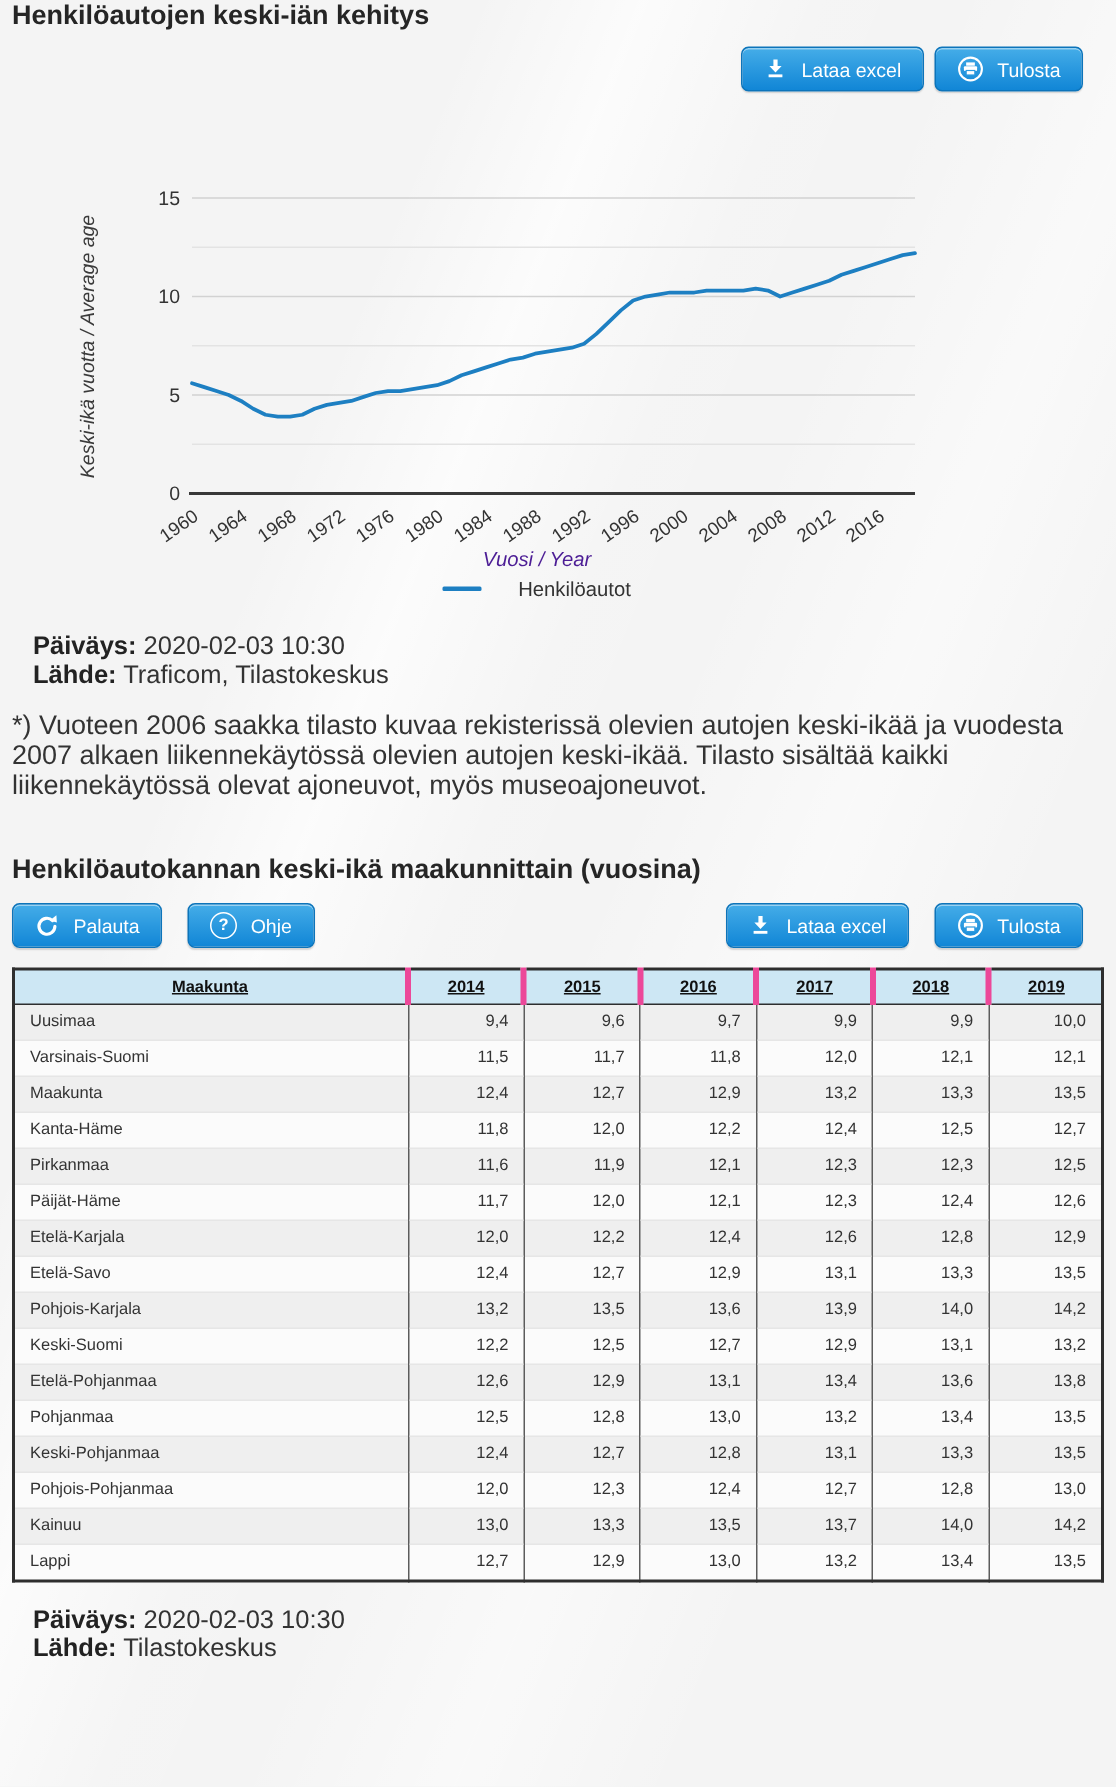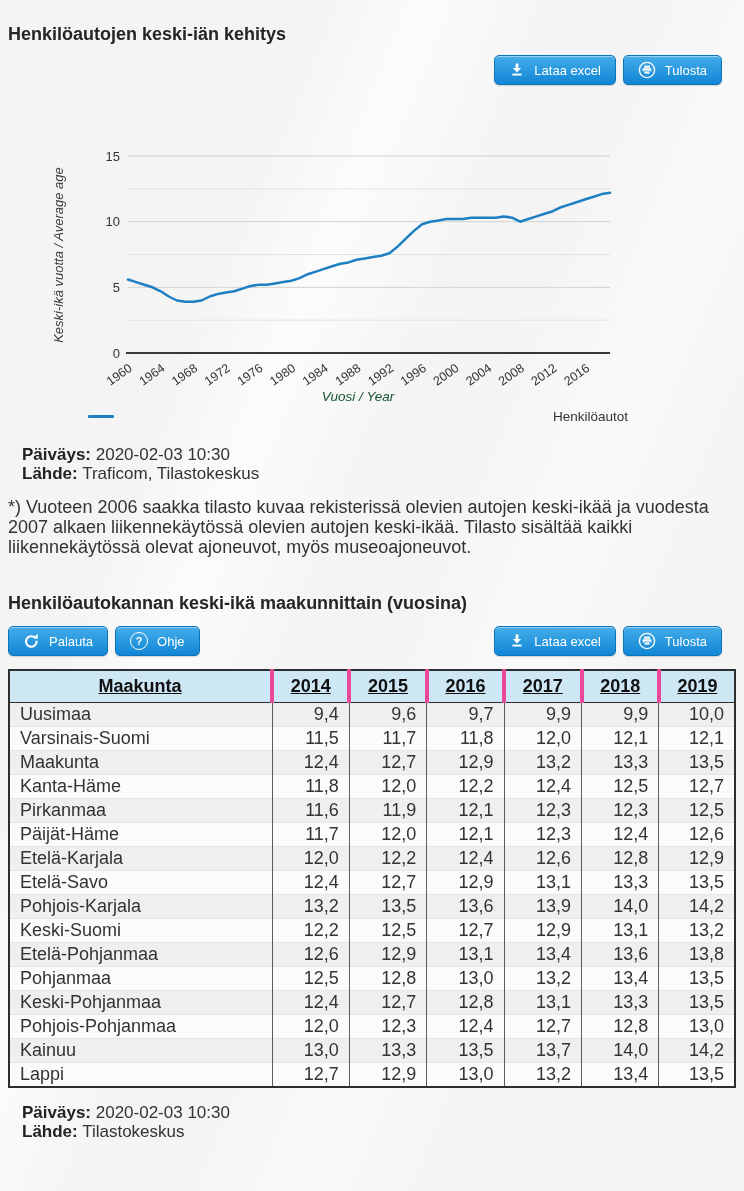--- a/index.html
+++ b/index.html
@@ -10,27 +10,27 @@
     background-color:#f4f4f4;
     background-image:linear-gradient(112deg,
       rgba(255,255,255,0) 26%, rgba(255,255,255,.7) 35%,
       rgba(255,255,255,.08) 45%, rgba(255,255,255,0) 52%,
       rgba(255,255,255,.5) 64%, rgba(255,255,255,0) 76%);
     overflow:hidden;
   }
   .content{position:relative;z-index:1;}
 
   h1,h2{font-size:18px;font-weight:bold;color:#252525;margin:0 8px;}
-  h1{padding-top:24px;}
+  h1{}
   h2{margin-top:36px;}
 
   
   .btn-row{display:flex;justify-content:flex-end;gap:7px;margin:10px 22px 0 8px;}
   .btn-row.split{justify-content:space-between;margin-top:12px;}
-  .btn-group{display:flex;gap:7px;}
+  .btn-group{display:flex;gap:17px;}
   .btn{
     display:inline-flex;align-items:center;gap:9px;
     height:30px;padding:12px 14px;box-sizing:border-box;
     background:linear-gradient(180deg,#45ade8 0%,#2d9be0 45%,#1186d6 100%);
     border:1px solid #0d74ba;border-radius:5px;
     color:#fff;font-size:13px;cursor:pointer;
     box-shadow:inset 0 1px 0 rgba(255,255,255,.45), 0 1px 1px rgba(0,0,0,.15);
     white-space:nowrap;
   }
   .btn svg{display:block;}
@@ -41,39 +41,39 @@
 
   
   .chart-wrap{position:relative;height:302px;margin-top:52px;}
   .y-title{
     position:absolute;top:118px;left:58px;transform:translate(-50%,-50%) rotate(-90deg);
     font-style:italic;font-size:13px;color:#3a3a3a;white-space:nowrap;
   }
   #chart-svg{position:absolute;left:88px;top:0;}
   .x-title{
     position:absolute;left:88px;width:540px;top:252px;text-align:center;
-    font-style:italic;font-size:13.5px;color:#14532d;
+    font-style:italic;font-size:13.5px;color:#4c1d95;
   }
   .legend{
     position:absolute;left:88px;width:540px;top:272px;
-    display:flex;align-items:center;justify-content:space-between;gap:24px;
+    display:flex;align-items:center;justify-content:center;gap:24px;
     font-size:13.5px;color:#333;cursor:pointer;
   }
   .legend .swatch{display:inline-block;width:26px;height:3px;border-radius:1px;}
 
   
   .meta{margin:6px 22px 0;font-size:17px;line-height:19px;}
   .meta b{color:#222;}
   .note{margin:14px 8px 0;font-size:18px;line-height:20px;max-width:728px;color:#333;}
   .footer-meta{margin-top:15px;}
 
   
   table.px{
     margin:13px 8px 0;border-collapse:collapse;width:728px;
-    font-size:18px;background:#fbfbfb;
+    font-size:11px;background:#fbfbfb;
     border:2px solid #2e2e2e;
   }
   table.px th{
     background:#cde7f4;color:#111;font-weight:bold;text-decoration:underline;
     text-align:center;padding:5px 8px;border-left:4px solid #ec4899;
     border-bottom:1px solid #2e2e2e;
   }
   table.px td{
     padding:4px 10px;border-left:1px solid #5c5c5c;border-top:1px solid #e6e6e6;
     line-height:15px;

